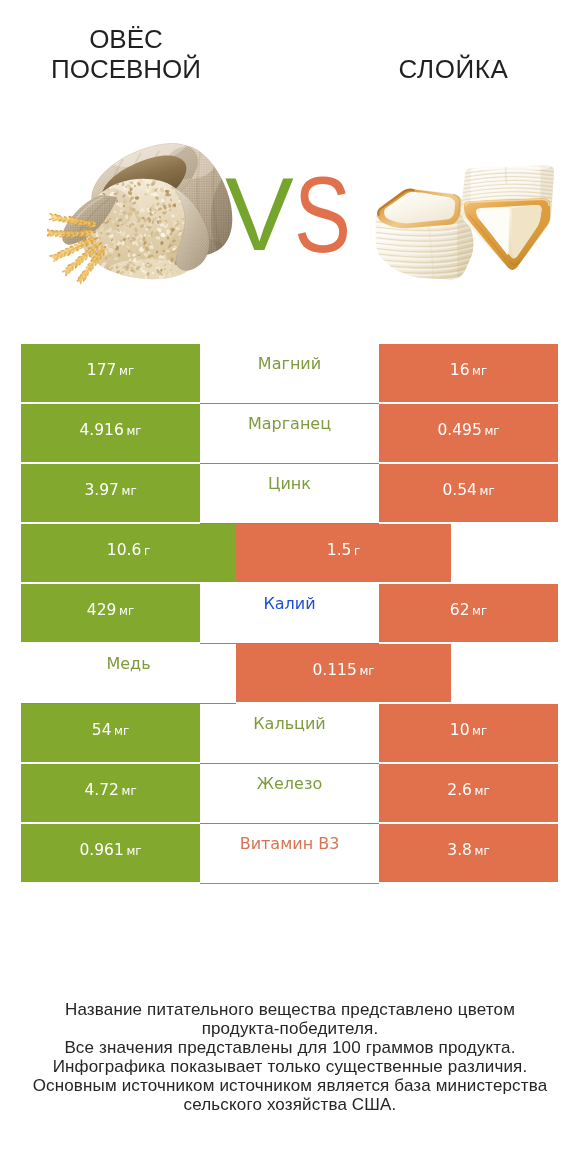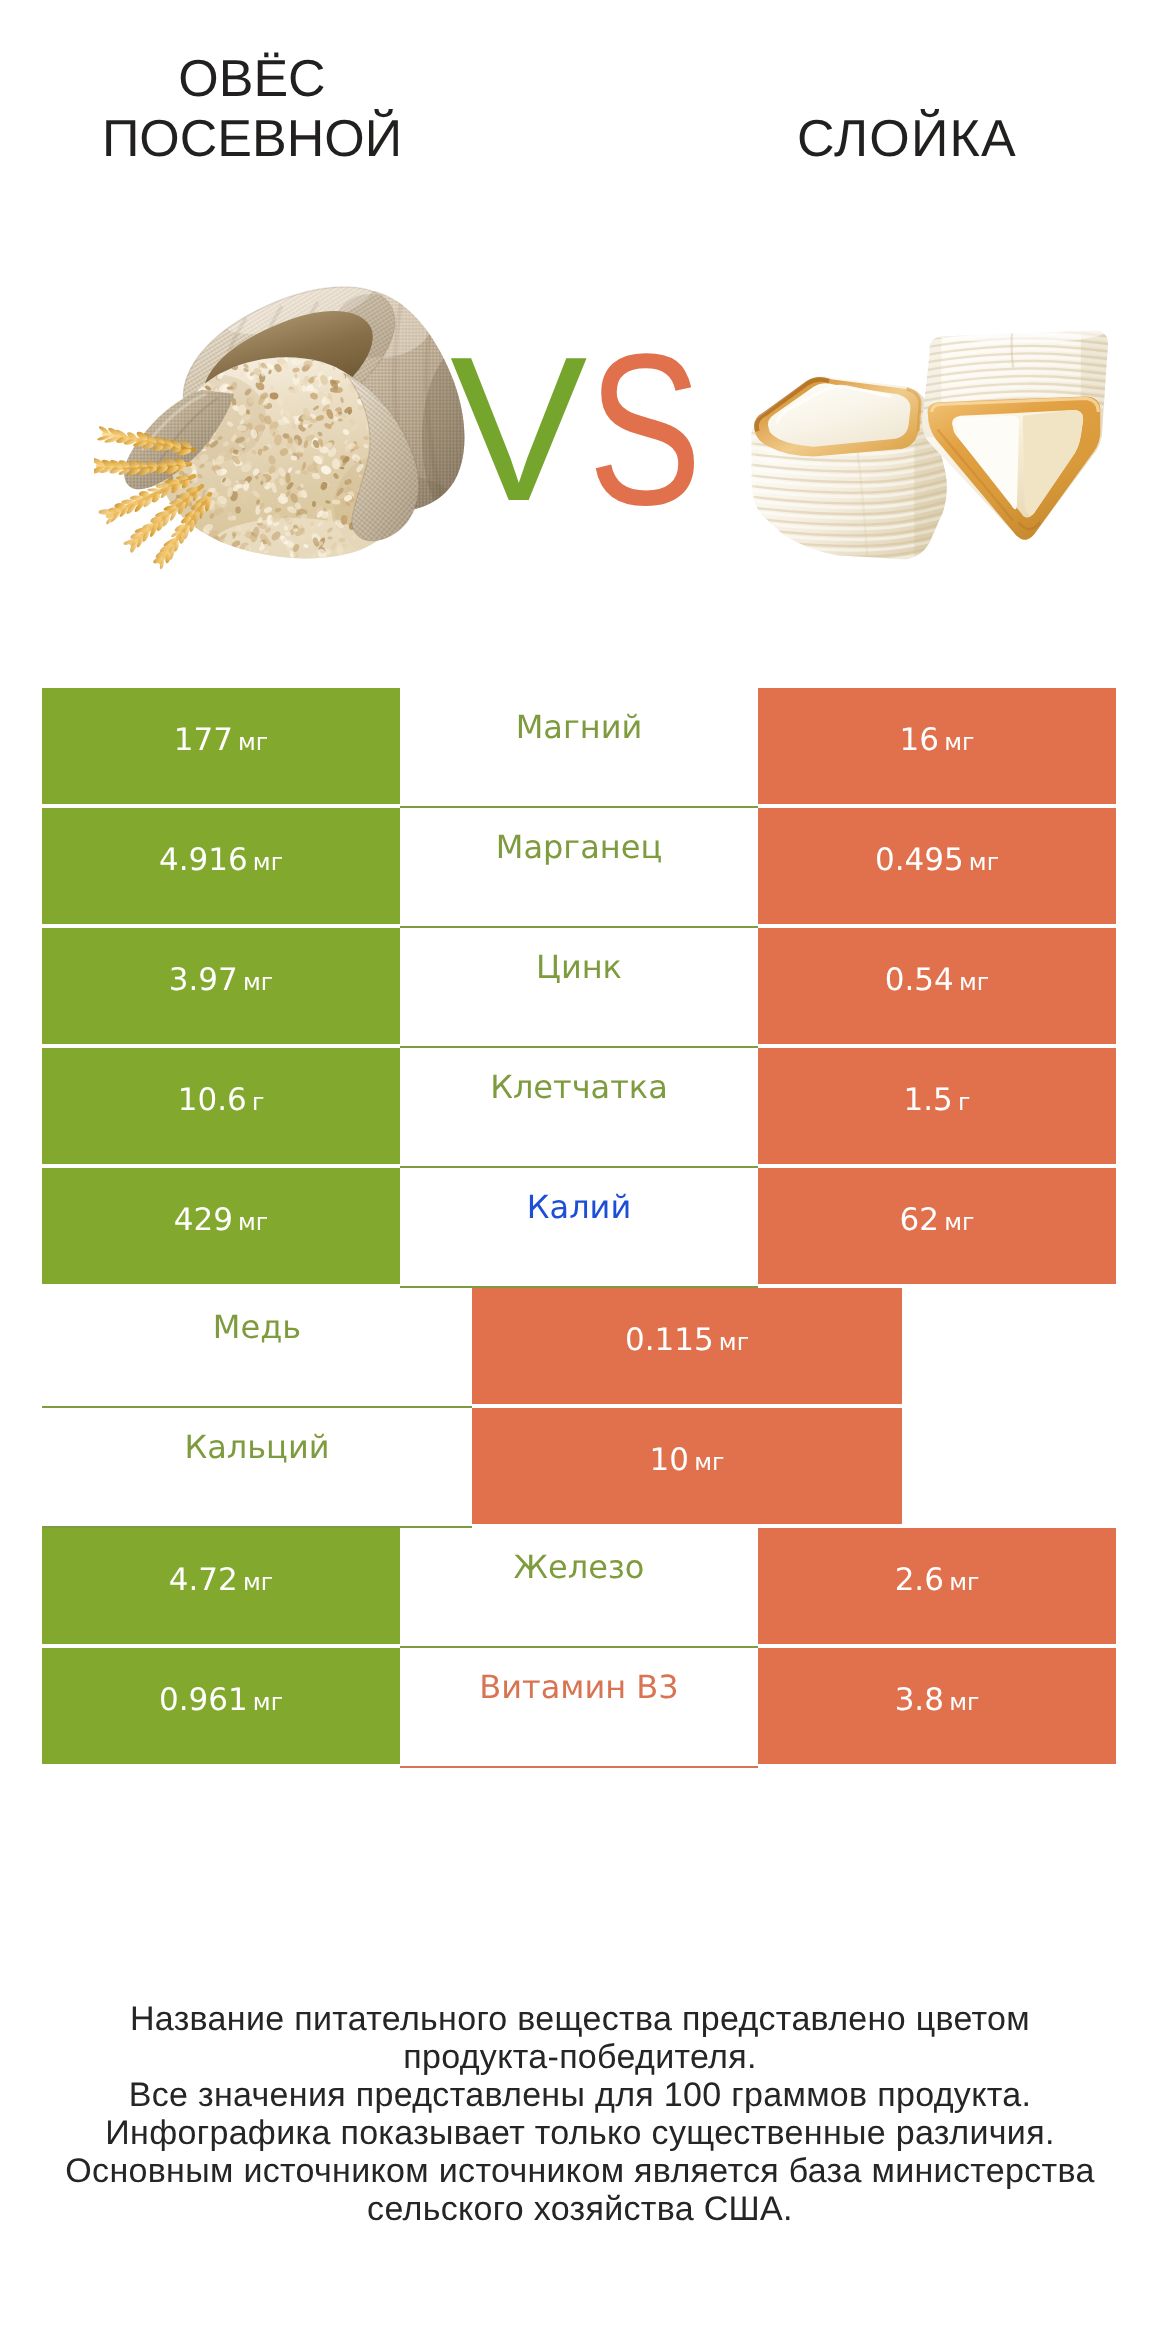--- a/index.html
+++ b/index.html
@@ -1057,23 +1057,20 @@
           <span class="nutrient" style="color:#7e9b3e">Цинк</span>
         </div>
         <div class="cell side" style="background:#e0714c">
           <span class="val"><span class="num">0.54</span><span class="unit">мг</span></span>
         </div>
       </div>
       <div class="row">
         <div class="cell side" style="background:#82a82e">
           <span class="val"><span class="num">10.6</span><span class="unit">г</span></span>
         </div>
-        <div class="cell mid" style="border-bottom:1.4px solid #7e9b3e">
-          <span class="nutrient" style="color:#7e9b3e">Клетчатка</span>
-        </div>
         <div class="cell side" style="background:#e0714c">
           <span class="val"><span class="num">1.5</span><span class="unit">г</span></span>
         </div>
       </div>
       <div class="row">
         <div class="cell side" style="background:#82a82e">
           <span class="val"><span class="num">429</span><span class="unit">мг</span></span>
         </div>
         <div class="cell mid" style="border-bottom:1.4px solid #7e9b3e">
           <span class="nutrient" style="color:#1d4ed8">Калий</span>
@@ -1084,20 +1081,23 @@
       </div>
       <div class="row">
         <div class="cell mid" style="border-bottom:1.4px solid #7e9b3e">
           <span class="nutrient" style="color:#7e9b3e">Медь</span>
         </div>
         <div class="cell side" style="background:#e0714c">
           <span class="val"><span class="num">0.115</span><span class="unit">мг</span></span>
         </div>
       </div>
       <div class="row">
+        <div class="cell side" style="background:#82a82e">
+          <span class="val"><span class="num">54</span><span class="unit">мг</span></span>
+        </div>
         <div class="cell mid" style="border-bottom:1.4px solid #7e9b3e">
           <span class="nutrient" style="color:#7e9b3e">Кальций</span>
         </div>
         <div class="cell side" style="background:#e0714c">
           <span class="val"><span class="num">10</span><span class="unit">мг</span></span>
         </div>
       </div>
       <div class="row">
         <div class="cell side" style="background:#82a82e">
           <span class="val"><span class="num">4.72</span><span class="unit">мг</span></span>

